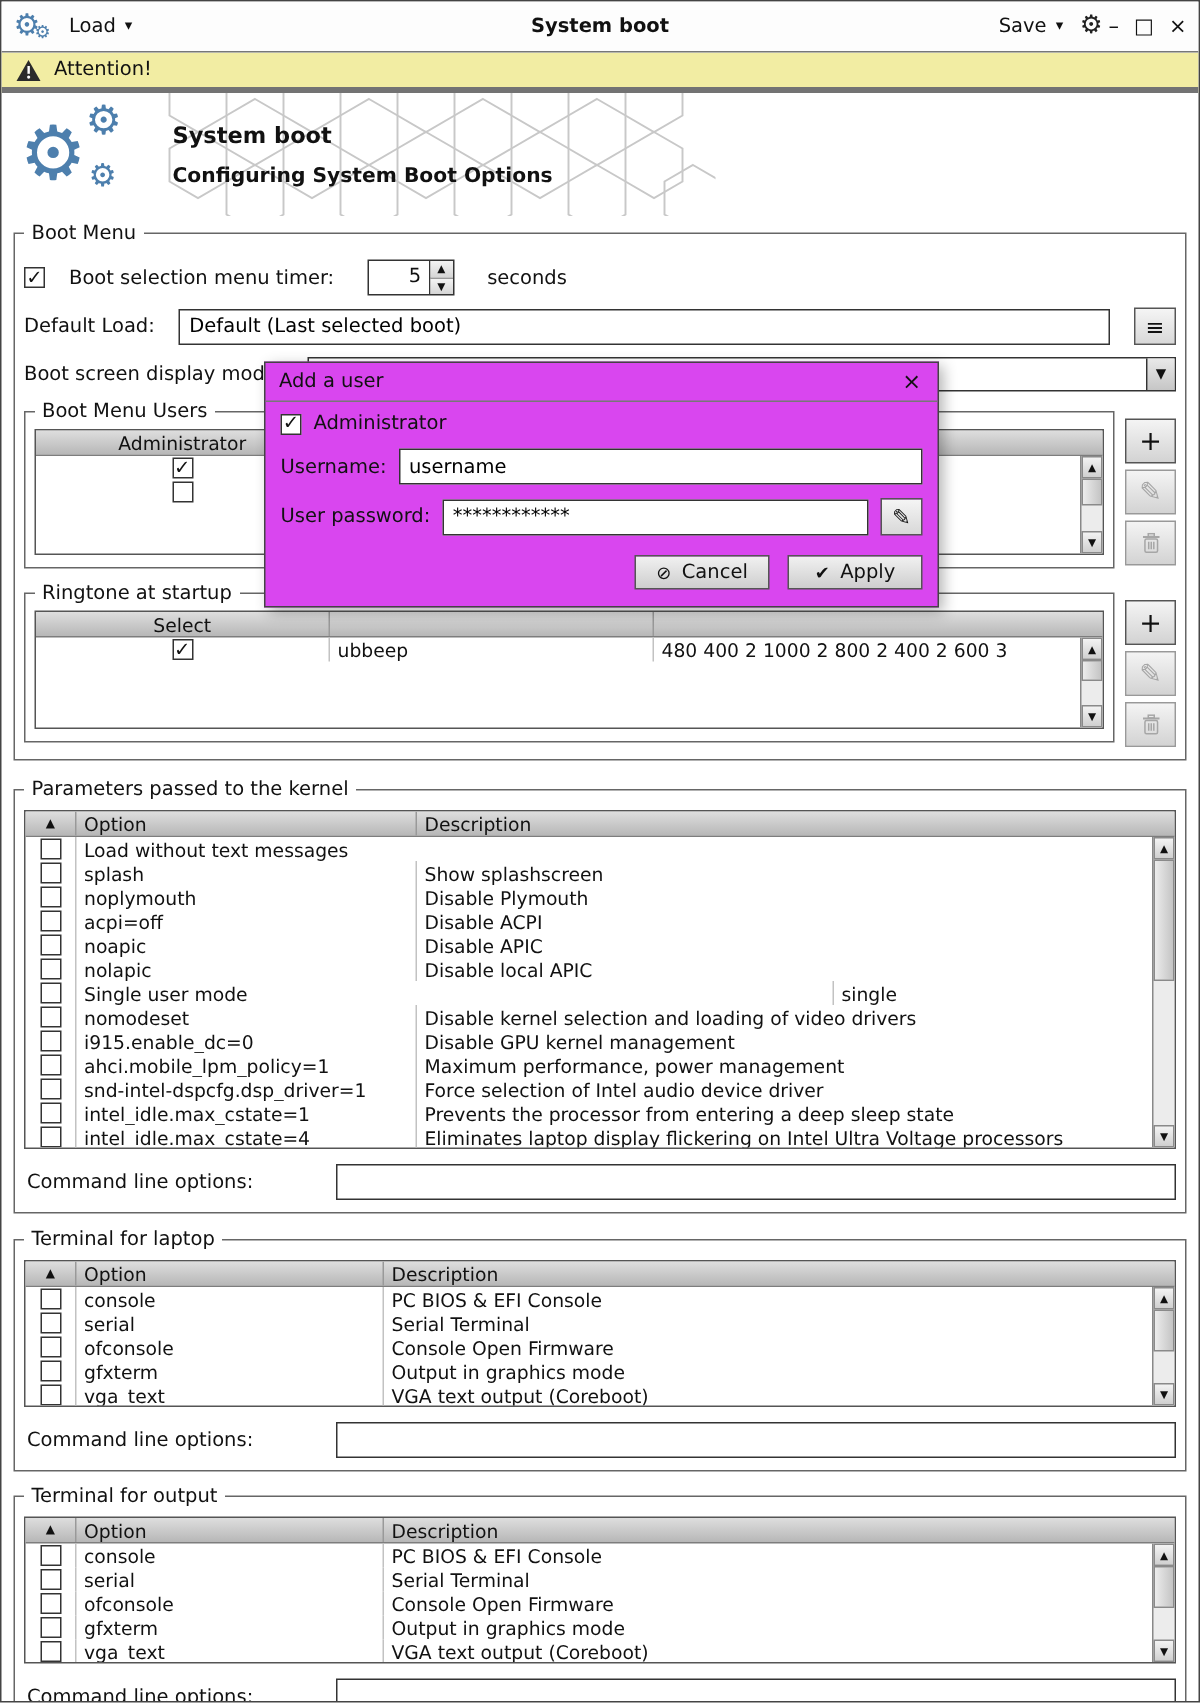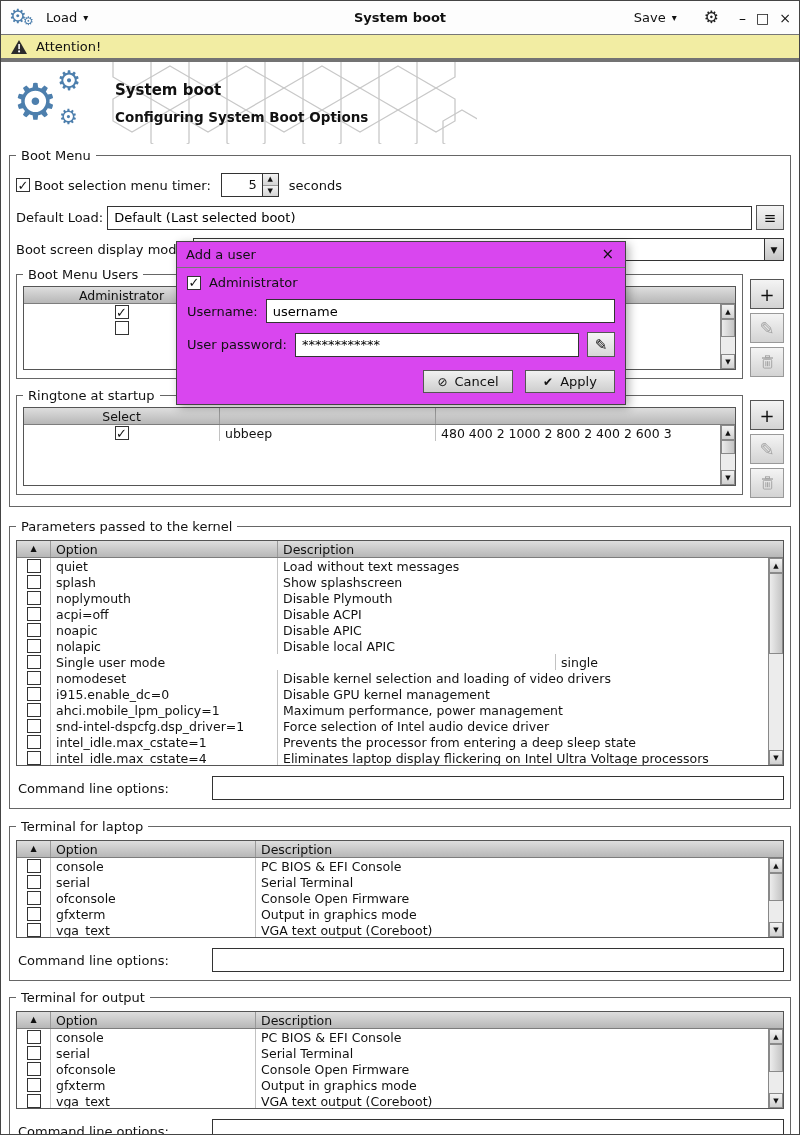--- a/index.html
+++ b/index.html
@@ -13,21 +13,21 @@
   }
 
   
   .titlebar { height:34px; display:flex; align-items:center; padding:0 8px; border-bottom:1px solid #777; background:#fdfdfd; position:relative; }
   .app-icon { position:relative; width:30px; height:26px; flex:none; color:#4d7fad; }
   .app-icon .g1 { position:absolute; left:0; top:1px; font-size:20px; line-height:1; }
   .app-icon .g2 { position:absolute; left:14px; top:10px; font-size:12px; line-height:1; }
   .menu-btn { display:flex; align-items:center; gap:6px; padding:3px 7px; cursor:default; }
   .caret { font-size:10px; line-height:1; }
   .win-title { position:absolute; left:0; right:0; text-align:center; font-weight:bold; pointer-events:none; }
-  .tb-right { margin-left:auto; display:flex; align-items:center; gap:20px; z-index:1; }
+  .tb-right { margin-left:auto; display:flex; align-items:center; gap:4px; z-index:1; }
   .settings-gear { font-size:17px; line-height:1; color:#222; }
   .win-ctrls { display:flex; align-items:center; gap:10px; font-size:14px; }
   .win-ctrl { line-height:1; }
 
   
   .banner { height:27px; background:#f2eda3; border-bottom:4px solid #737373; display:flex; align-items:center; gap:8px; padding:0 9px; }
 
   
   .header { height:82px; position:relative; overflow:hidden; display:flex; align-items:center; }
   .hexes { position:absolute; left:106px; top:-2px; z-index:0; }
@@ -35,21 +35,21 @@
   .logo .g1 { position:absolute; left:12px; top:14px; font-size:50px; line-height:1; color:#4d7fad; }
   .logo .g2 { position:absolute; left:56px; top:4px; font-size:27px; line-height:1; color:#4d7fad; }
   .logo .g3 { position:absolute; left:58px; top:44px; font-size:21px; line-height:1; color:#4d7fad; }
   .header-text { position:relative; z-index:1; padding-left:14px; }
   .header-title { font-weight:bold; font-size:15px; margin-bottom:10px; }
   .header-sub   { font-weight:bold; font-size:13.5px; }
 
   
   fieldset { border:1px solid #666; margin:4px 8px 0; padding:2px 6px 8px; }
   legend { padding:0 5px; font-size:13px; }
-  .form-row { display:flex; align-items:center; gap:4px; margin-top:8px; }
+  .form-row { display:flex; align-items:center; gap:16px; margin-top:8px; }
 
   .cb { width:14px; height:14px; border:1px solid #333; background:#fff; display:inline-flex; align-items:center; justify-content:center; flex:none; }
   .cb.checked::after { content:"✓"; font-size:13px; font-weight:bold; line-height:1; }
 
   .spin { display:flex; border:1px solid #333; height:24px; width:58px; background:#fff; }
   .spin-value { flex:1; text-align:right; padding:3px 5px; }
   .spin-btns { width:16px; border-left:1px solid #333; display:flex; flex-direction:column; }
   .spin-btn { flex:1; font-size:7px; display:flex; align-items:center; justify-content:center; background:linear-gradient(#f3f3f3,#d5d5d5); }
   .spin-btn + .spin-btn { border-top:1px solid #999; }
 
@@ -325,21 +325,20 @@
           <span class="sort">▲</span>
         </div>
       <div class="hcell c1">Option</div>
       <div class="hcell c2">Description</div>
     </div>
     <div class="tbody">
         <div class="trow">
           <div class="tcell c0">
             <span class="cb"></span>
           </div>
-          <div class="tcell c1">quiet</div>
           <div class="tcell c2">Load without text messages</div>
         </div>
         <div class="trow">
           <div class="tcell c0">
             <span class="cb"></span>
           </div>
           <div class="tcell c1">splash</div>
           <div class="tcell c2">Show splashscreen</div>
         </div>
         <div class="trow">

